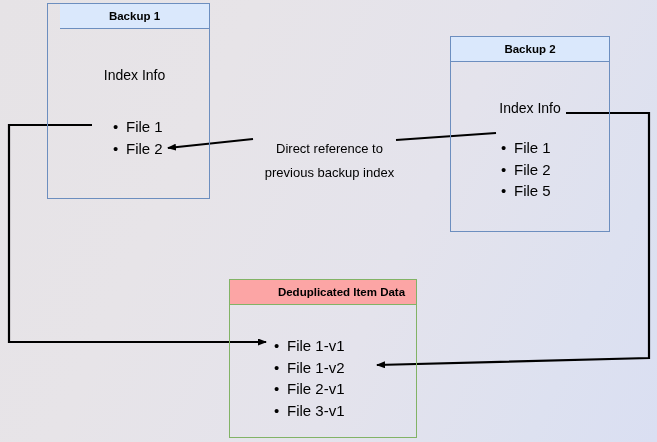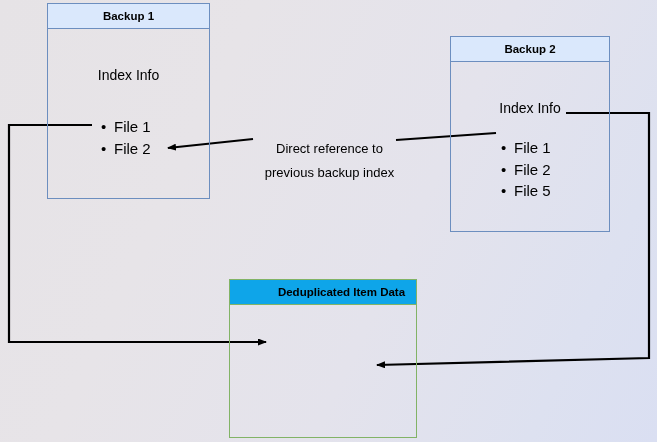--- a/index.html
+++ b/index.html
@@ -40,21 +40,21 @@
     height: 25px;
     line-height: 24px;
     text-align: center;
     font-size: 11.5px;
     font-weight: bold;
     color: #000;
     background: #dae8fc;
     border-bottom: 1.5px solid #6c8ebf;
   }
   .node-header.green {
-    background: #0ea5e9;
+    background: #fca5a5;
     border-bottom-color: #82b366;
     padding-left: 37px;
   }
   .node-body {
     position: relative;
     height: calc(100% - 25px);
   }
   .node-caption {
     position: absolute;
     width: 100%;
@@ -108,21 +108,21 @@
 
     <path d="M92,125 L9,125 L9,342 L266,342" fill="none" stroke="#000" stroke-width="2.2" marker-end="url(#arrowhead)"></path>
 
     <path d="M566,113 L649,113 L649,358 L377,365" fill="none" stroke="#000" stroke-width="2.2" marker-end="url(#arrowhead)"></path>
 
     <path d="M496,133 L396,140" fill="none" stroke="#000" stroke-width="2.2"></path>
 
     <path d="M253,139 L168,148" fill="none" stroke="#000" stroke-width="2.2" marker-end="url(#arrowhead)"></path>
   </svg>
 
-  <div class="node-box" style="left:47px; top:3px; width:163px; height:196px;">
+  <div class="node-box" style="left:47px; top:3px; width:163px; height:196px;padding-left:12px;">
     <div class="node-header">Backup 1</div>
     <div class="node-body">
       <div class="node-caption" style="top:38px;">Index Info</div>
       <ul class="item-list" style="left:53px; top:87px;">
         <li>File 1</li>
         <li>File 2</li>
       </ul>
     </div>
   </div>
 
@@ -133,18 +133,26 @@
       <ul class="item-list" style="left:50px; top:75px;">
         <li>File 1</li>
         <li>File 2</li>
         <li>File 5</li>
       </ul>
     </div>
   </div>
 
   <div class="node-box green" style="left:229px; top:279px; width:188px; height:159px;">
     <div class="node-header green">Deduplicated Item Data</div>
+    <div class="node-body">
+      <ul class="item-list" style="left:44px; top:30px;">
+        <li>File 1-v1</li>
+        <li>File 1-v2</li>
+        <li>File 2-v1</li>
+        <li>File 3-v1</li>
+      </ul>
+    </div>
   </div>
 
   <div class="edge-label" style="left:247px; top:122px; width:165px;">Direct reference to
 previous backup index</div>
 
 </div>
 
 </body></html>

